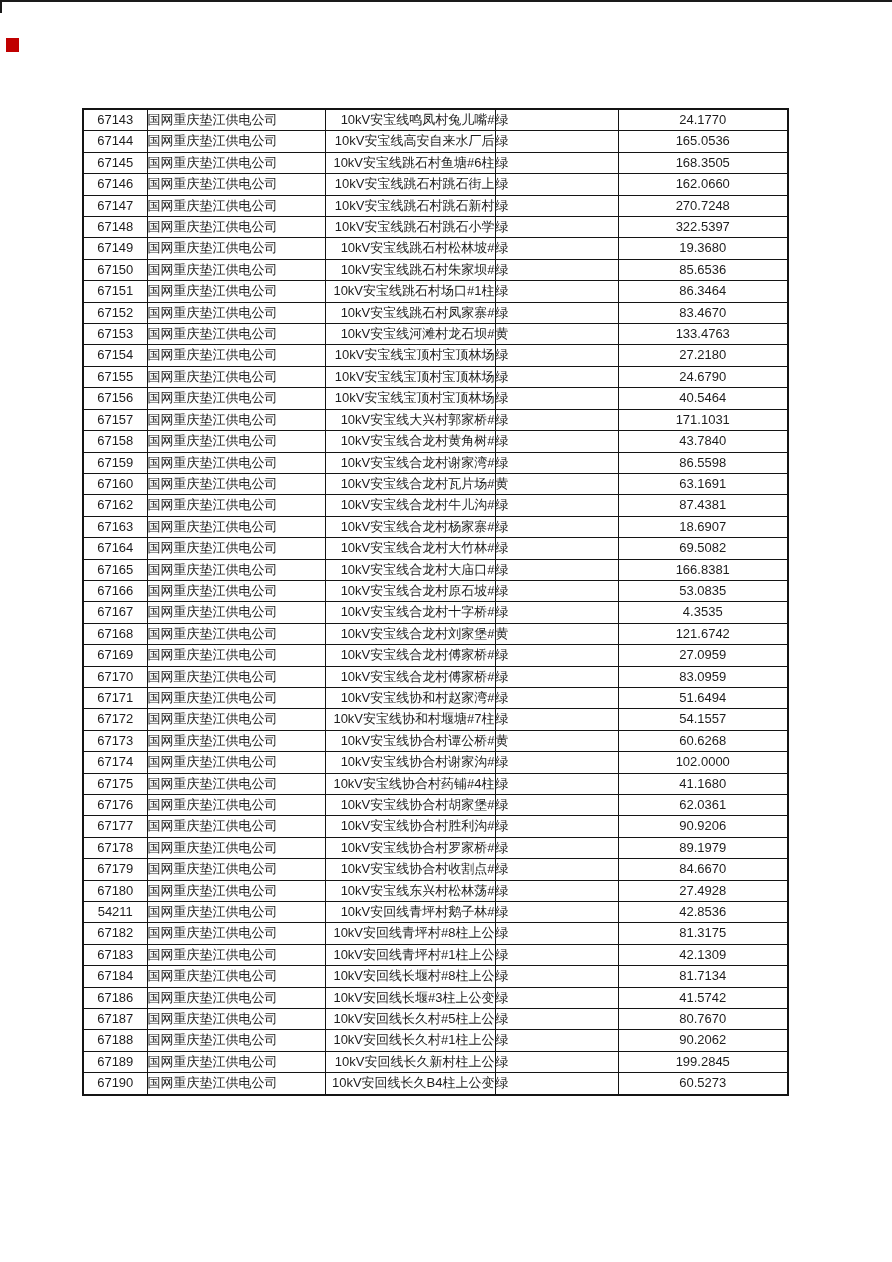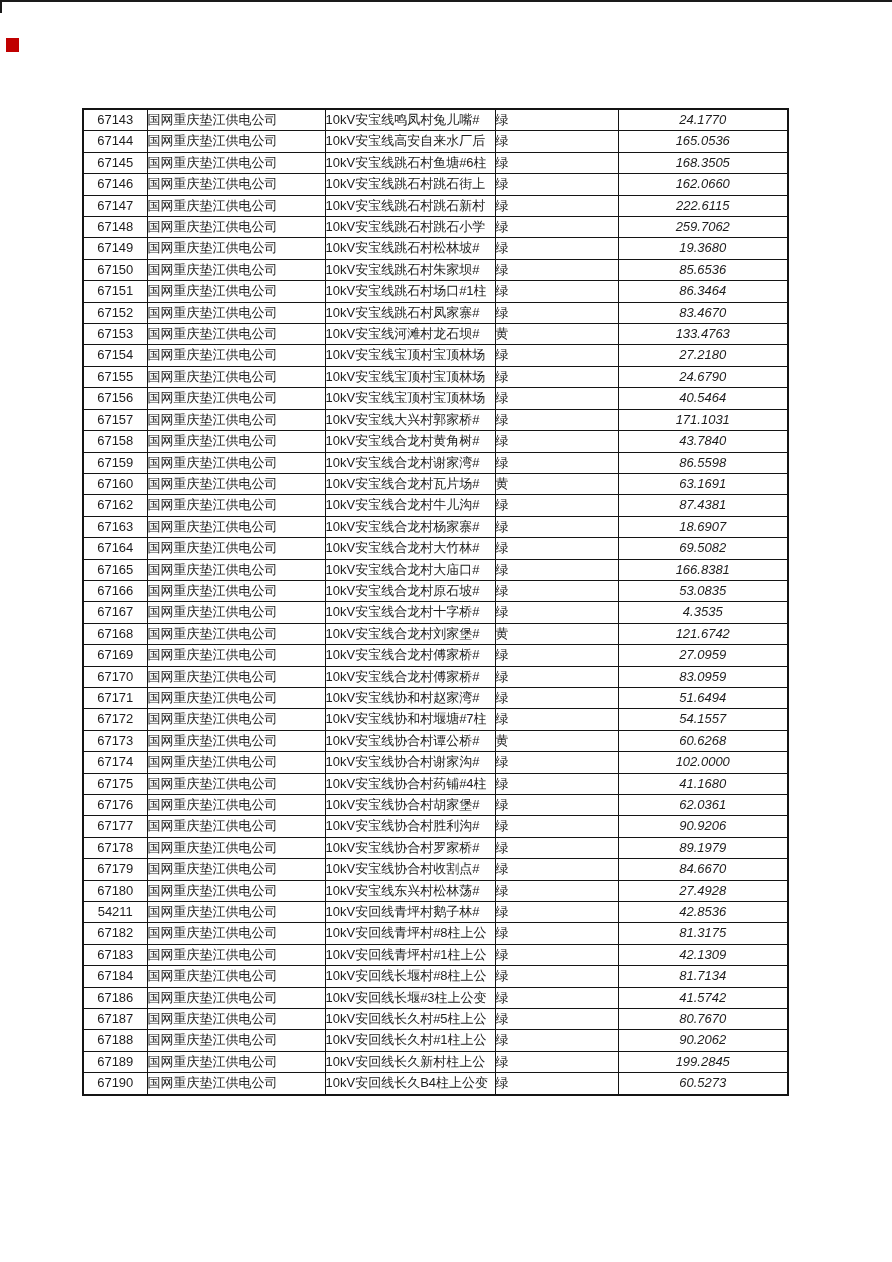--- a/index.html
+++ b/index.html
@@ -54,23 +54,23 @@
     white-space: nowrap;
     vertical-align: middle;
   }
   col.c-id     { width: 64px; }
   col.c-company{ width: 178px; }
   col.c-line   { width: 170px; }
   col.c-status { width: 123px; }
   col.c-value  { width: 170px; }
   td.cell-id     { text-align: center; }
   td.cell-company{ text-align: left; padding-left: 4px; }
-  td.cell-line   { text-align: left; padding-left: 2px; }
+  td.cell-line   { text-align: right; padding-left: 2px; }
   td.cell-status { text-align: left; padding-left: 1px; }
-  td.cell-value  { text-align: center; font-style: italic; }
+  td.cell-value  { text-align: center; }
 </style>
 </head>
 <body>
 
 <div id="page">
   <div class="top-line"></div>
   <div class="left-tick"></div>
   <div class="red-marker"></div>
 
   <table class="data-table">
@@ -112,29 +112,29 @@
       <td class="cell-line">10kV安宝线跳石村跳石街上</td>
       <td class="cell-status">绿</td>
       <td class="cell-value">162.0660</td>
     </tr>
 
     <tr>
       <td class="cell-id">67147</td>
       <td class="cell-company">国网重庆垫江供电公司</td>
       <td class="cell-line">10kV安宝线跳石村跳石新村</td>
       <td class="cell-status">绿</td>
-      <td class="cell-value">222.6115</td>
+      <td class="cell-value">270.7248</td>
     </tr>
 
     <tr>
       <td class="cell-id">67148</td>
       <td class="cell-company">国网重庆垫江供电公司</td>
       <td class="cell-line">10kV安宝线跳石村跳石小学</td>
       <td class="cell-status">绿</td>
-      <td class="cell-value">259.7062</td>
+      <td class="cell-value">322.5397</td>
     </tr>
 
     <tr>
       <td class="cell-id">67149</td>
       <td class="cell-company">国网重庆垫江供电公司</td>
       <td class="cell-line">10kV安宝线跳石村松林坡#</td>
       <td class="cell-status">绿</td>
       <td class="cell-value">19.3680</td>
     </tr>
 

